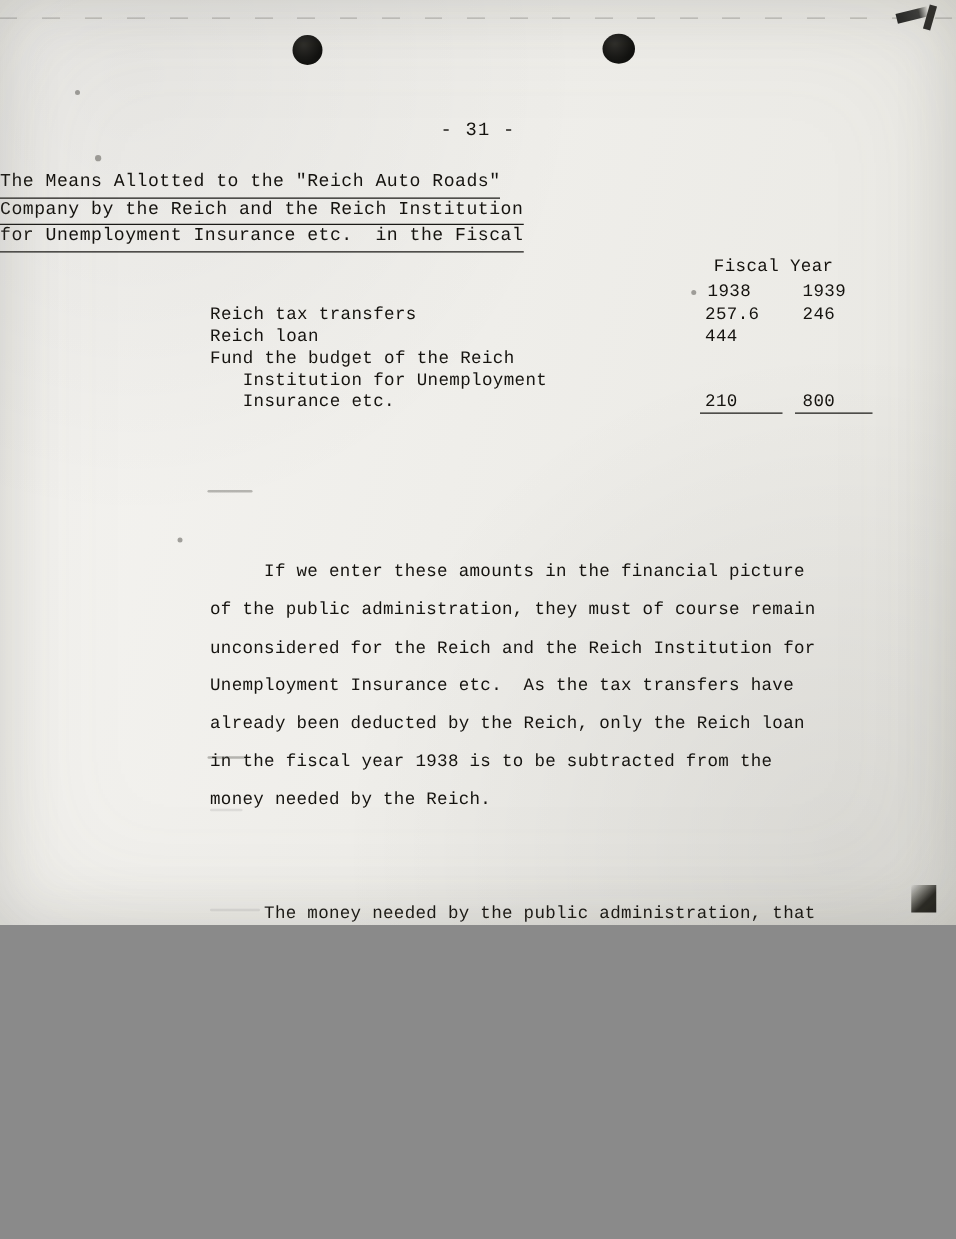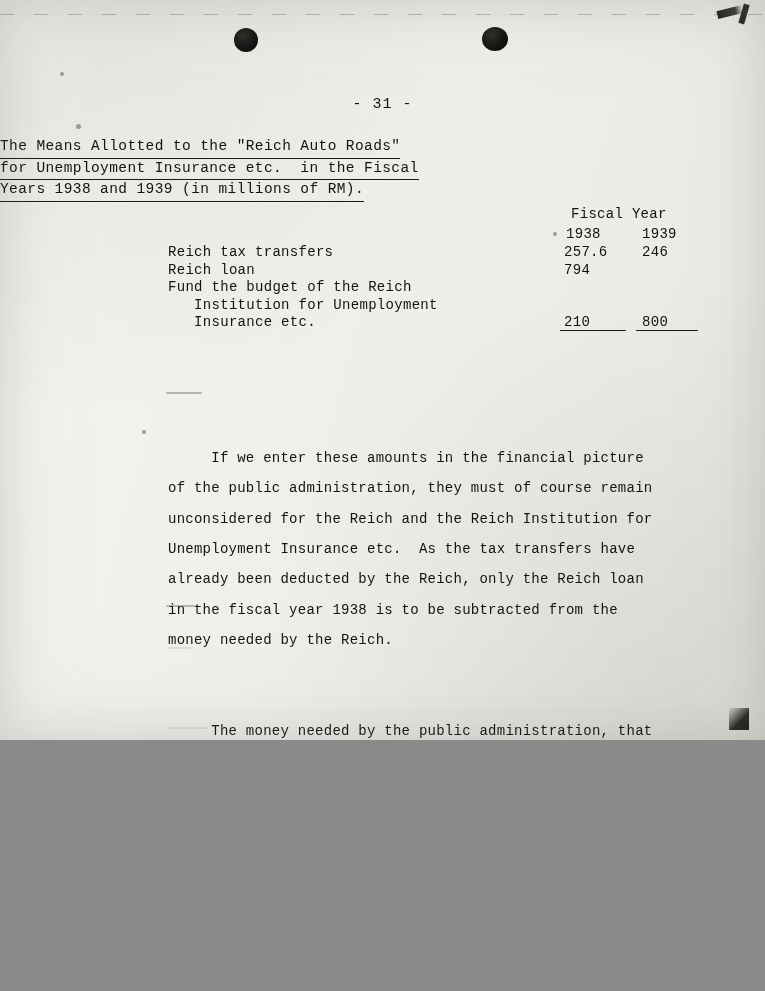--- a/index.html
+++ b/index.html
@@ -212,39 +212,39 @@
   <div class="speck" style="top:124px;left:76px;width:5px;height:5px;"></div>
   <div class="speck" style="top:232px;left:553px;width:4px;height:4px;"></div>
   <div class="speck" style="top:430px;left:142px;width:4px;height:4px;"></div>
   <div class="speck" style="top:936px;left:126px;width:4px;height:4px;"></div>
   <div class="speck" style="top:958px;left:600px;width:4px;height:4px;"></div>
 
   <div class="page-number">- 31 -</div>
 
   <div class="title-block">
     <div><span class="tline">The Means Allotted to the "Reich Auto Roads"</span></div>
+    <div><span class="tline">Company by the Reich and the Reich Institution</span></div>
     <div><span class="tline">for Unemployment Insurance etc.  in the Fiscal</span></div>
-    <div><span class="tline">Years 1938 and 1939 (in millions of RM).</span></div>
   </div>
 
   <div class="table-wrap">
     <div class="thead">
       <span class="fiscal-year">Fiscal Year</span>
       <span class="yr-1938">1938</span>
       <span class="yr-1939">1939</span>
     </div>
 
     <div class="trow">
       <span class="lbl">Reich tax transfers</span>
       <span class="c1">257.6</span>
       <span class="c2">246</span>
     </div>
     <div class="trow">
       <span class="lbl">Reich loan</span>
-      <span class="c1">794</span>
+      <span class="c1">444</span>
       <span class="c2"></span>
     </div>
     <div class="trow">
       <span class="lbl">Fund the budget of the Reich</span>
       <span class="c1"></span>
       <span class="c2"></span>
     </div>
     <div class="trow">
       <span class="lbl">   Institution for Unemployment</span>
       <span class="c1"></span>

